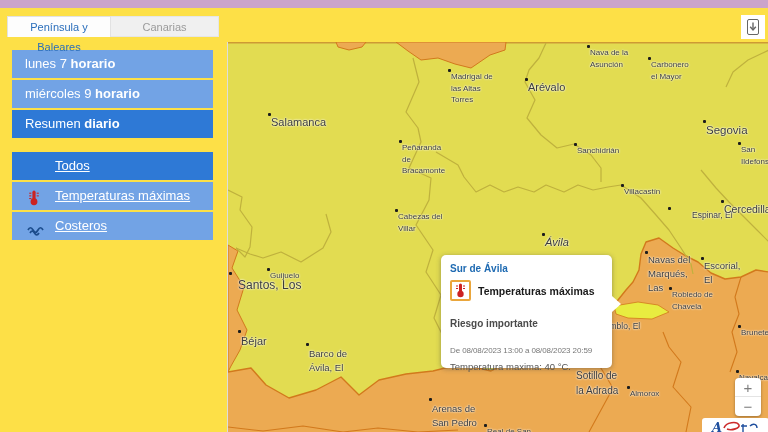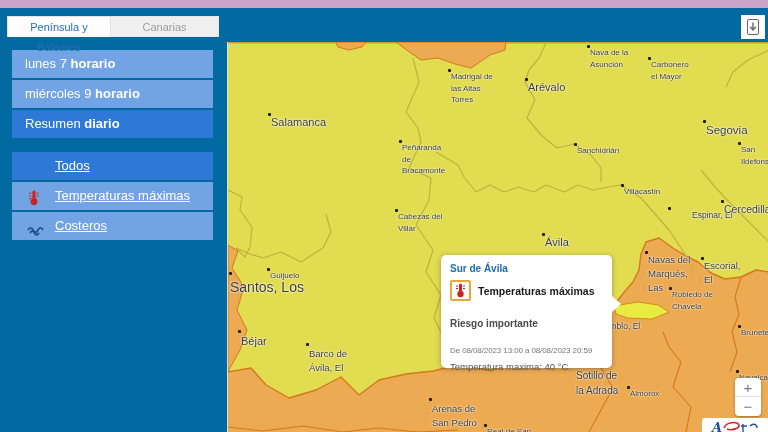--- a/index.html
+++ b/index.html
@@ -1,16 +1,16 @@
 <!DOCTYPE html>
 <html style="--accent: #cba4ca; --sidebar_blue: #72a3e5; --sidebar_blue_selected: #2e79d6; --tab_active_text: #2a6ebb; --yellow: #e2dc51; --orange: #ecaa52; --orange_border: #d2791c; --olive_border: #bfb13d; --bright_yellow: #e8ec40;"><head>
 <meta charset="utf-8">
 <style>
   html,body{margin:0;padding:0;background:#fff;}
-  .screen{position:relative;width:768px;height:432px;overflow:hidden;background:#0369a1;
+  .screen{position:relative;width:768px;height:432px;overflow:hidden;background:#fde047;
           font-family:"Liberation Sans",sans-serif;}
   .topbar{position:absolute;left:0;top:0;width:768px;height:8px;background:var(--accent,#cba4ca);}
 
   
   .tabs{position:absolute;left:7px;top:16px;display:flex;z-index:4;}
   .tab{box-sizing:border-box;height:21px;line-height:20px;font-size:11px;text-align:center;cursor:pointer;}
   .tab.active{width:104px;background:#fdfdfd;color:var(--tab_active_text,#2a6ebb);border:1px solid #e2e2e2;border-bottom:none;}
   .tab.inactive{width:108px;background:#f0f0f0;color:#9b9b9b;border:1px solid #e6e6e6;border-left:none;}
 
   
@@ -148,21 +148,21 @@
           <div>Peñaranda</div>
           <div>de</div>
           <div>Bracamonte</div>
         </div>
         <span class="map-dot" style="left: 167px; top: 167px;"></span>
         <div class="map-txt" style="left: 170px; top: 169px; font-size: 8px;">
           <div>Cabezas del</div>
           <div>Villar</div>
         </div>
         <span class="map-dot" style="left: 314px; top: 191px;"></span>
-        <div class="map-txt" style="left: 317px; top: 193px; font-size: 11px;">
+        <div class="map-txt" style="left: 317px; top: 193px; font-size: 11px; font-style: italic;">
           <div>Ávila</div>
         </div>
         <span class="map-dot" style="left: 297px; top: 36px;"></span>
         <div class="map-txt" style="left: 300px; top: 38px; font-size: 11px;">
           <div>Arévalo</div>
         </div>
         <span class="map-dot" style="left: 359px; top: 3px;"></span>
         <div class="map-txt" style="left: 362px; top: 5px; font-size: 8px;">
           <div>Nava de la</div>
           <div>Asunción</div>
@@ -227,21 +227,21 @@
         <span class="map-dot" style="left: 345px; top: 322px;"></span>
         <div class="map-txt" style="left: 348px; top: 327px; font-size: 10px;">
           <div>Sotillo de</div>
           <div>la Adrada</div>
         </div>
         <span class="map-dot" style="left: 399px; top: 344px;"></span>
         <div class="map-txt" style="left: 402px; top: 346px; font-size: 8px;">
           <div>Almorox</div>
         </div>
         <span class="map-dot" style="left: 1px; top: 230px;"></span>
-        <div class="map-txt" style="left: 2px; top: 235px; font-size: 14px;">
+        <div class="map-txt" style="left: 10px; top: 235px; font-size: 12px;">
           <div>Santos, Los</div>
         </div>
         <span class="map-dot" style="left: 39px; top: 226px;"></span>
         <div class="map-txt" style="left: 42px; top: 228px; font-size: 8px;">
           <div>Guijuelo</div>
         </div>
         <span class="map-dot" style="left: 10px; top: 288px;"></span>
         <div class="map-txt" style="left: 13px; top: 292px; font-size: 11px;">
           <div>Béjar</div>
         </div>

